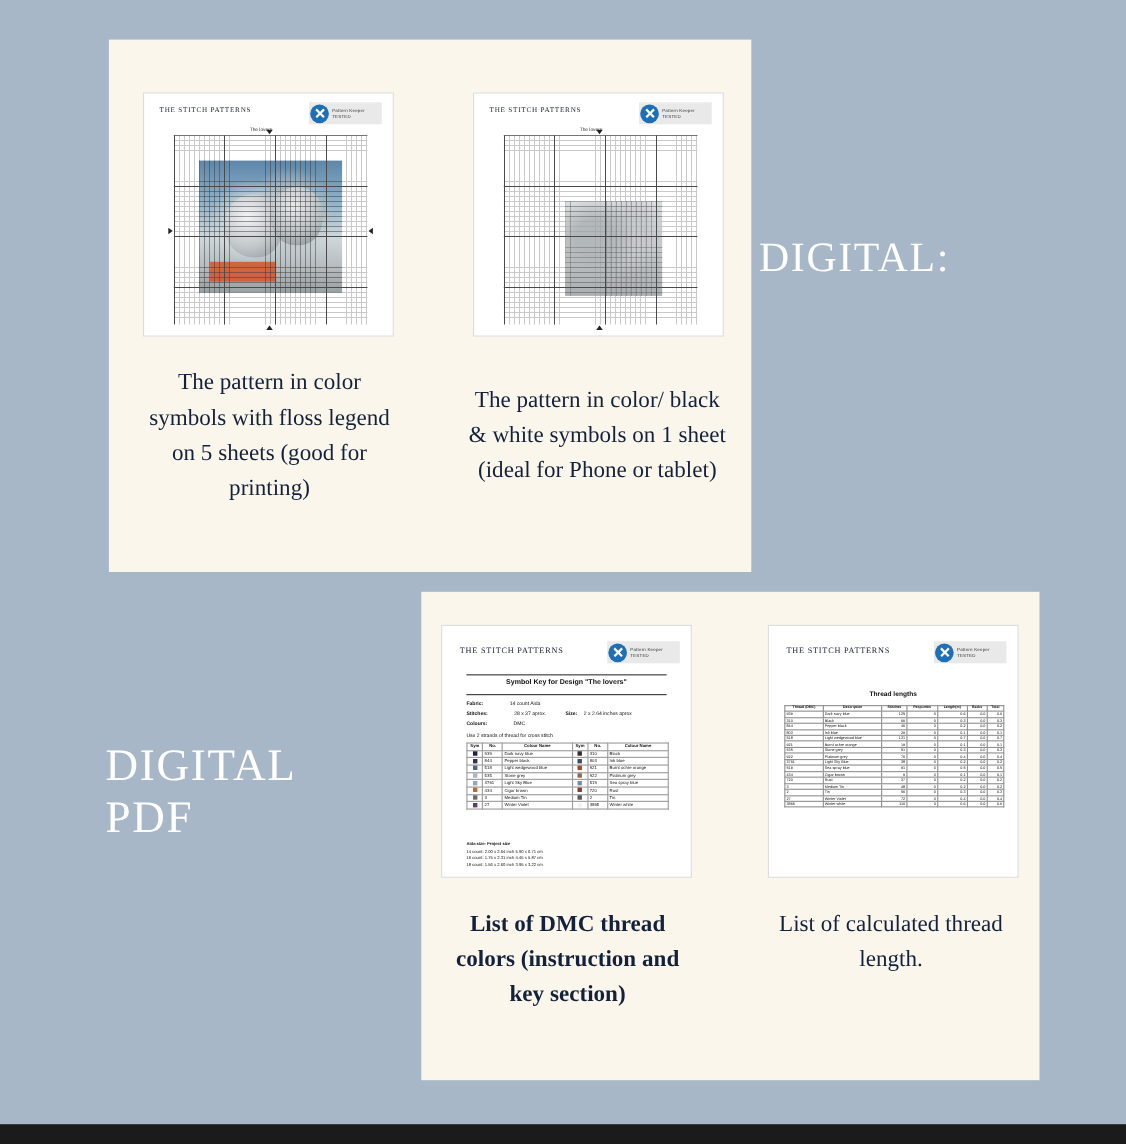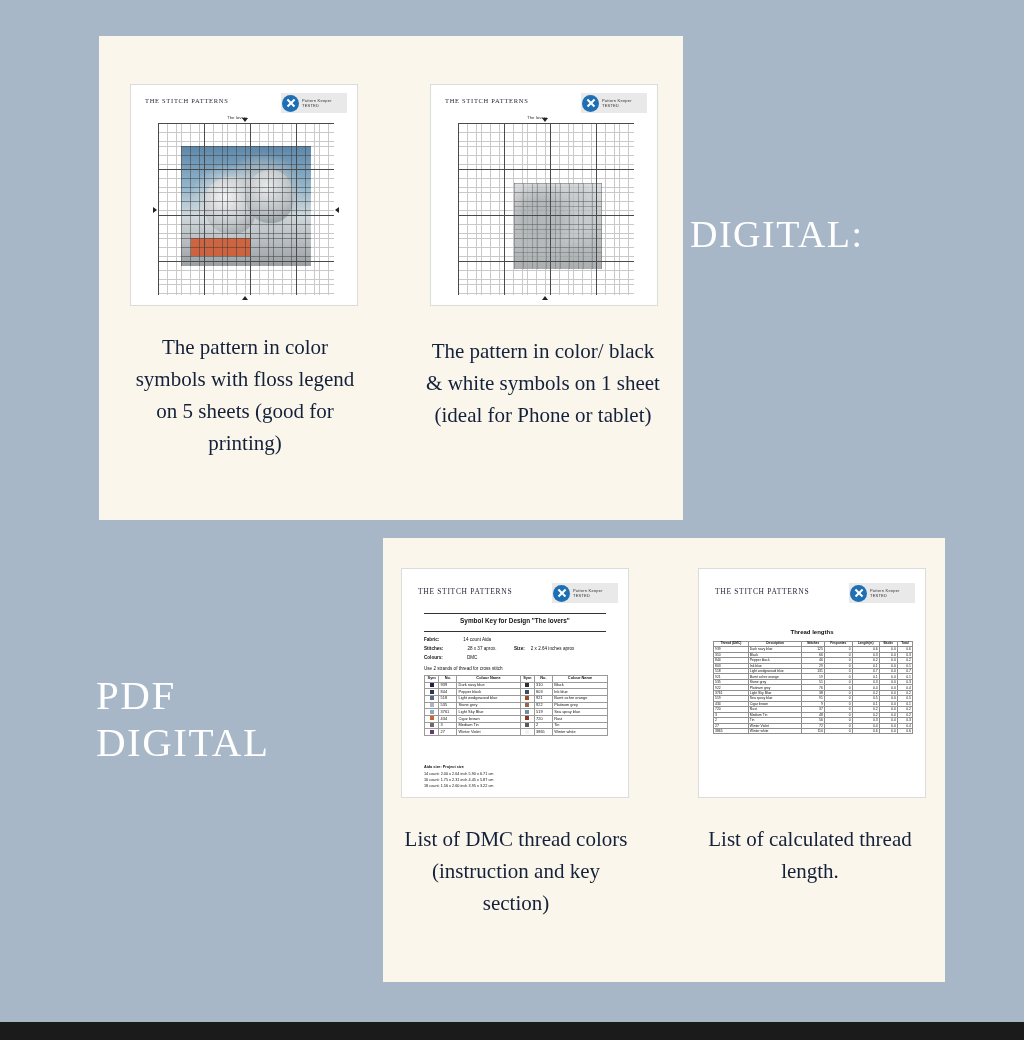--- a/index.html
+++ b/index.html
@@ -54,22 +54,22 @@
   
   .caption {
     position: absolute;
     text-align: center;
     color: #14213a;
     font-size: 21px;
     line-height: 1.52;
     font-family: "Liberation Serif", serif;
   }
   #cap-1 { left: 129px; top: 332px; width: 232px; }
-  #cap-2 { left: 421px; top: 336px; width: 244px; font-family: Liberation Serif, serif; }
-  #cap-3 { left: 402px; top: 824px; width: 228px; }
+  #cap-2 { left: 421px; top: 348px; width: 244px; font-family: Liberation Serif, serif; }
+  #cap-3 { left: 402px; top: 824px; width: 228px; font-weight: bold; }
   #cap-4 { left: 680px; top: 824px; width: 260px; }
 
   
   .sheet {
     position: absolute;
     background: #ffffff;
     border: 1px solid #dcdcdc;
     box-sizing: border-box;
     overflow: hidden;
   }
@@ -641,17 +641,17 @@
           <td class="n">0.6</td>
         </tr>
       </tbody>
   </table>
 </div>
 
 <div class="caption" id="cap-3">List of DMC thread colors (instruction and key section)</div>
 <div class="caption" id="cap-4">List of calculated thread length.</div>
 
 <div class="pdf-heading">
+  <div>DIGITAL</div>
   <div>PDF</div>
-  <div>DIGITAL</div>
 </div>
 
 <div class="bottom-bar"></div>
 
 </body></html>

